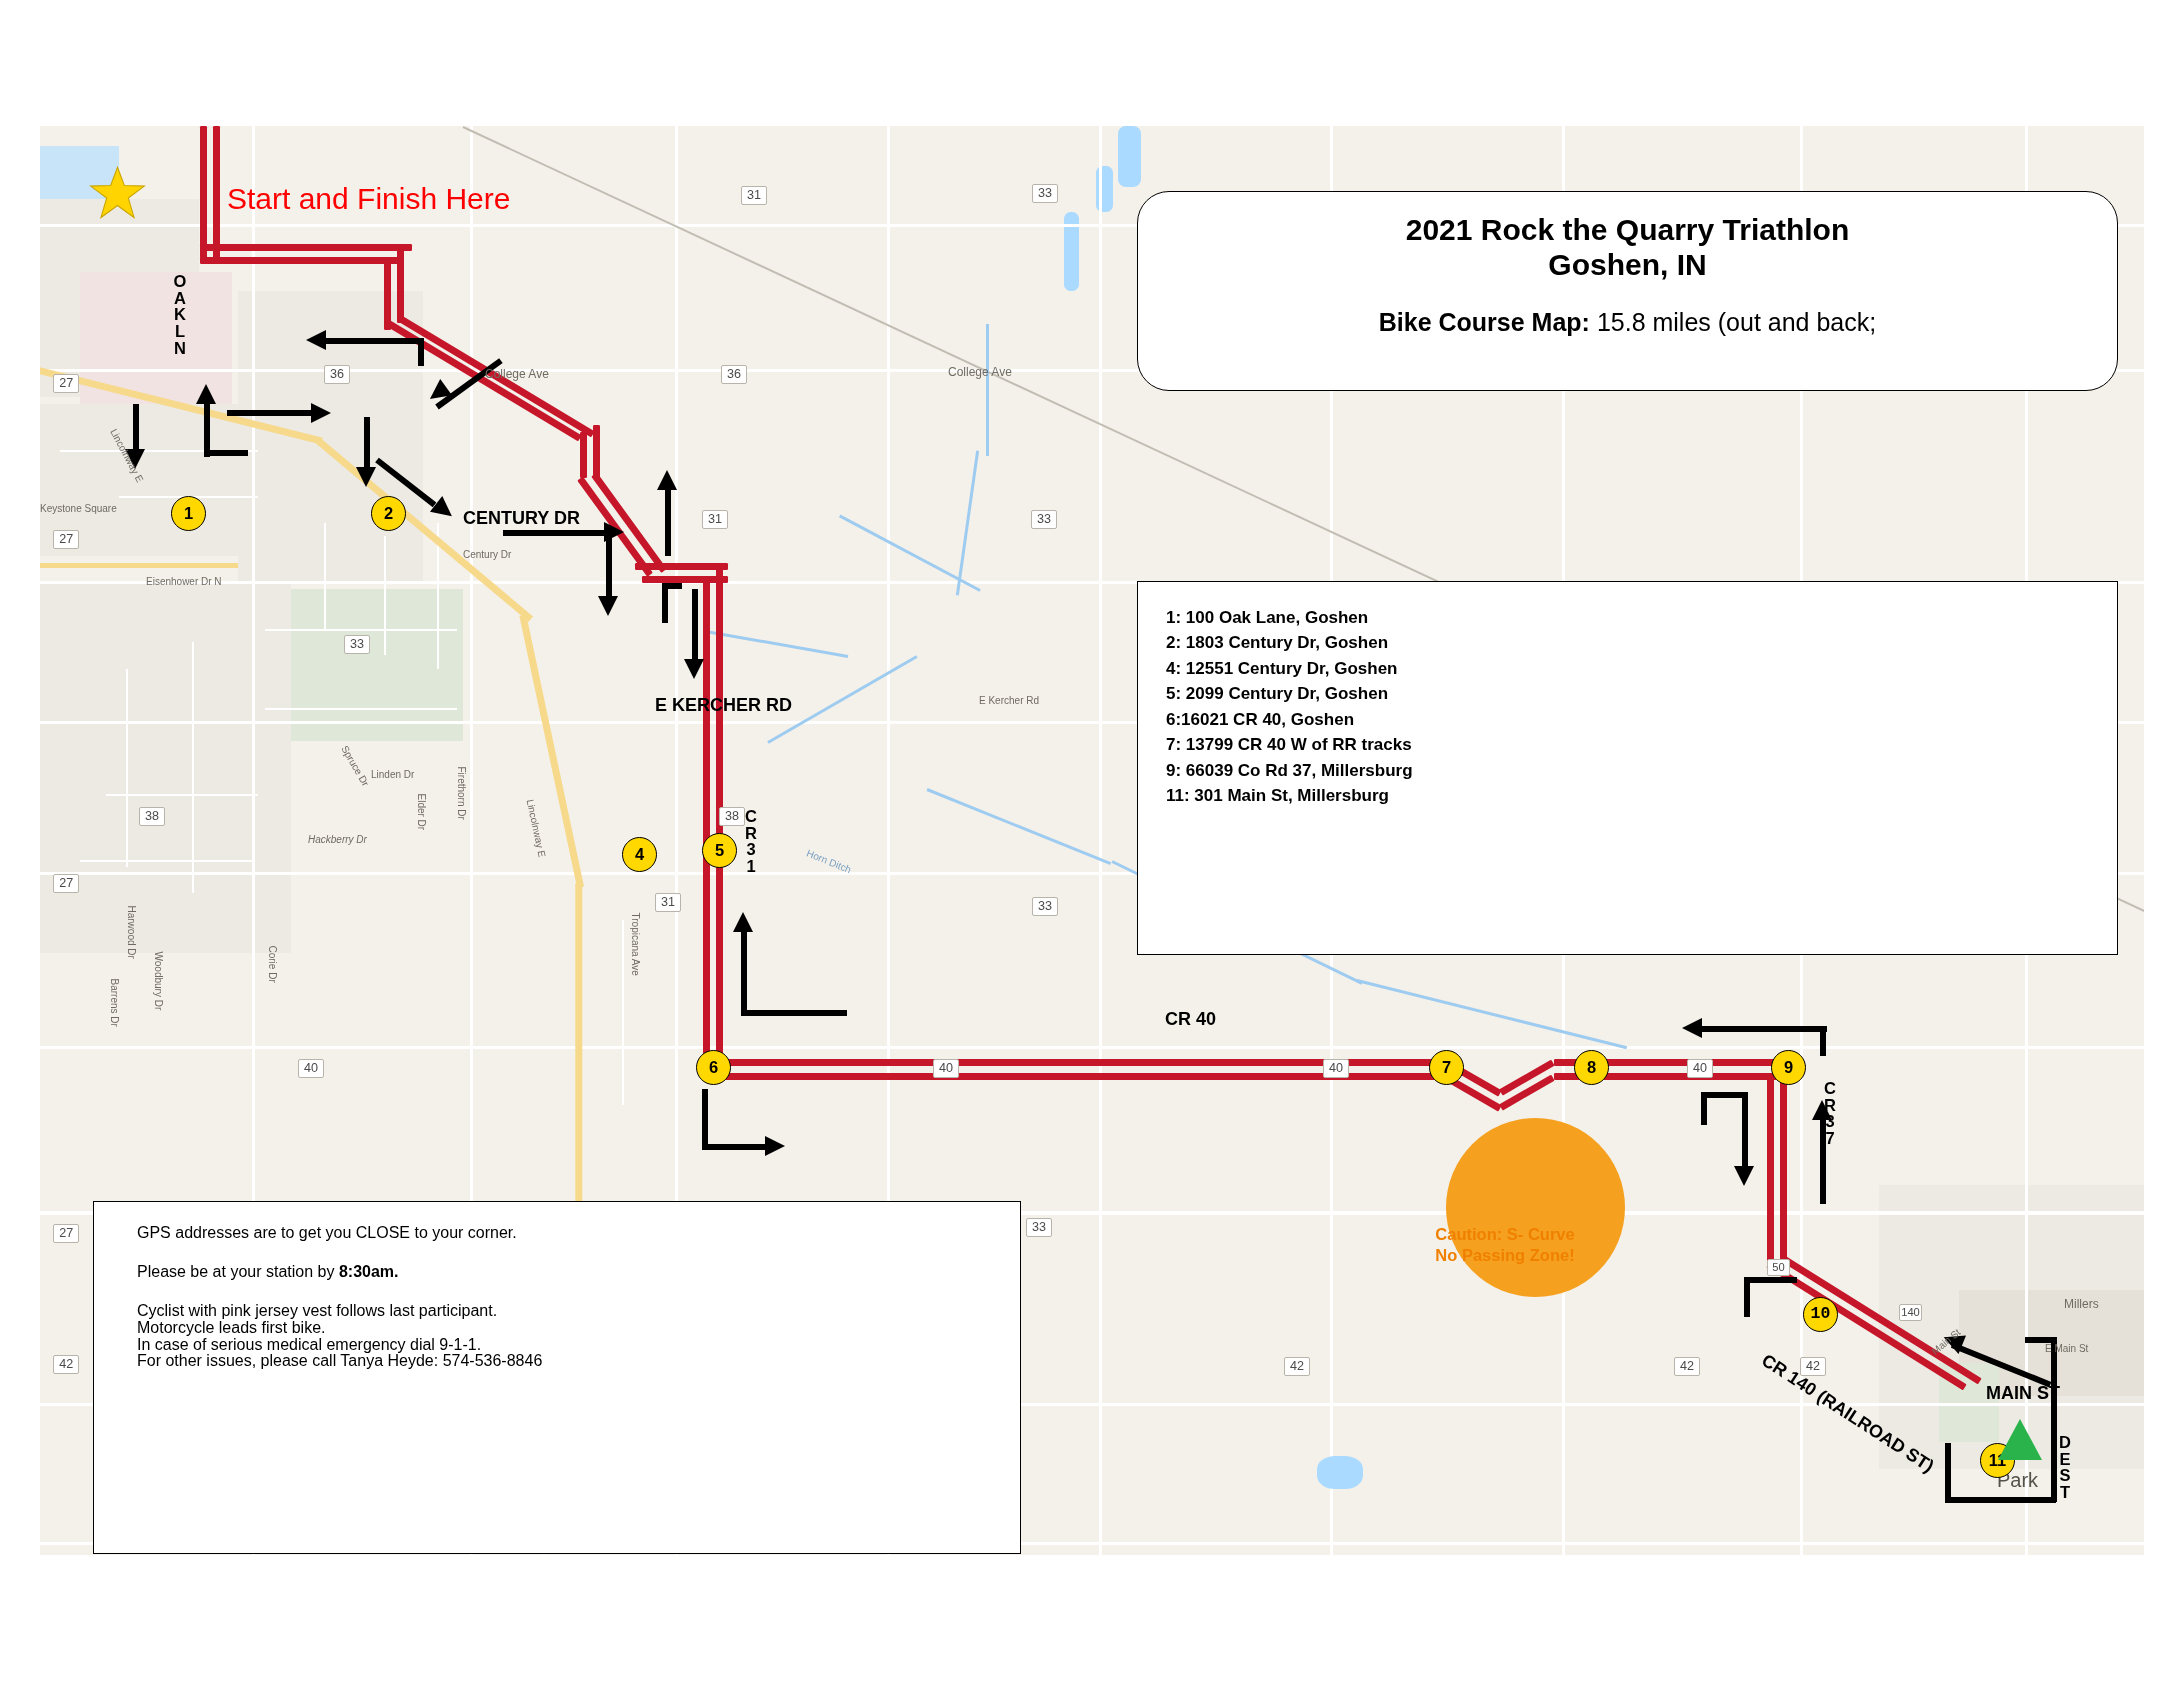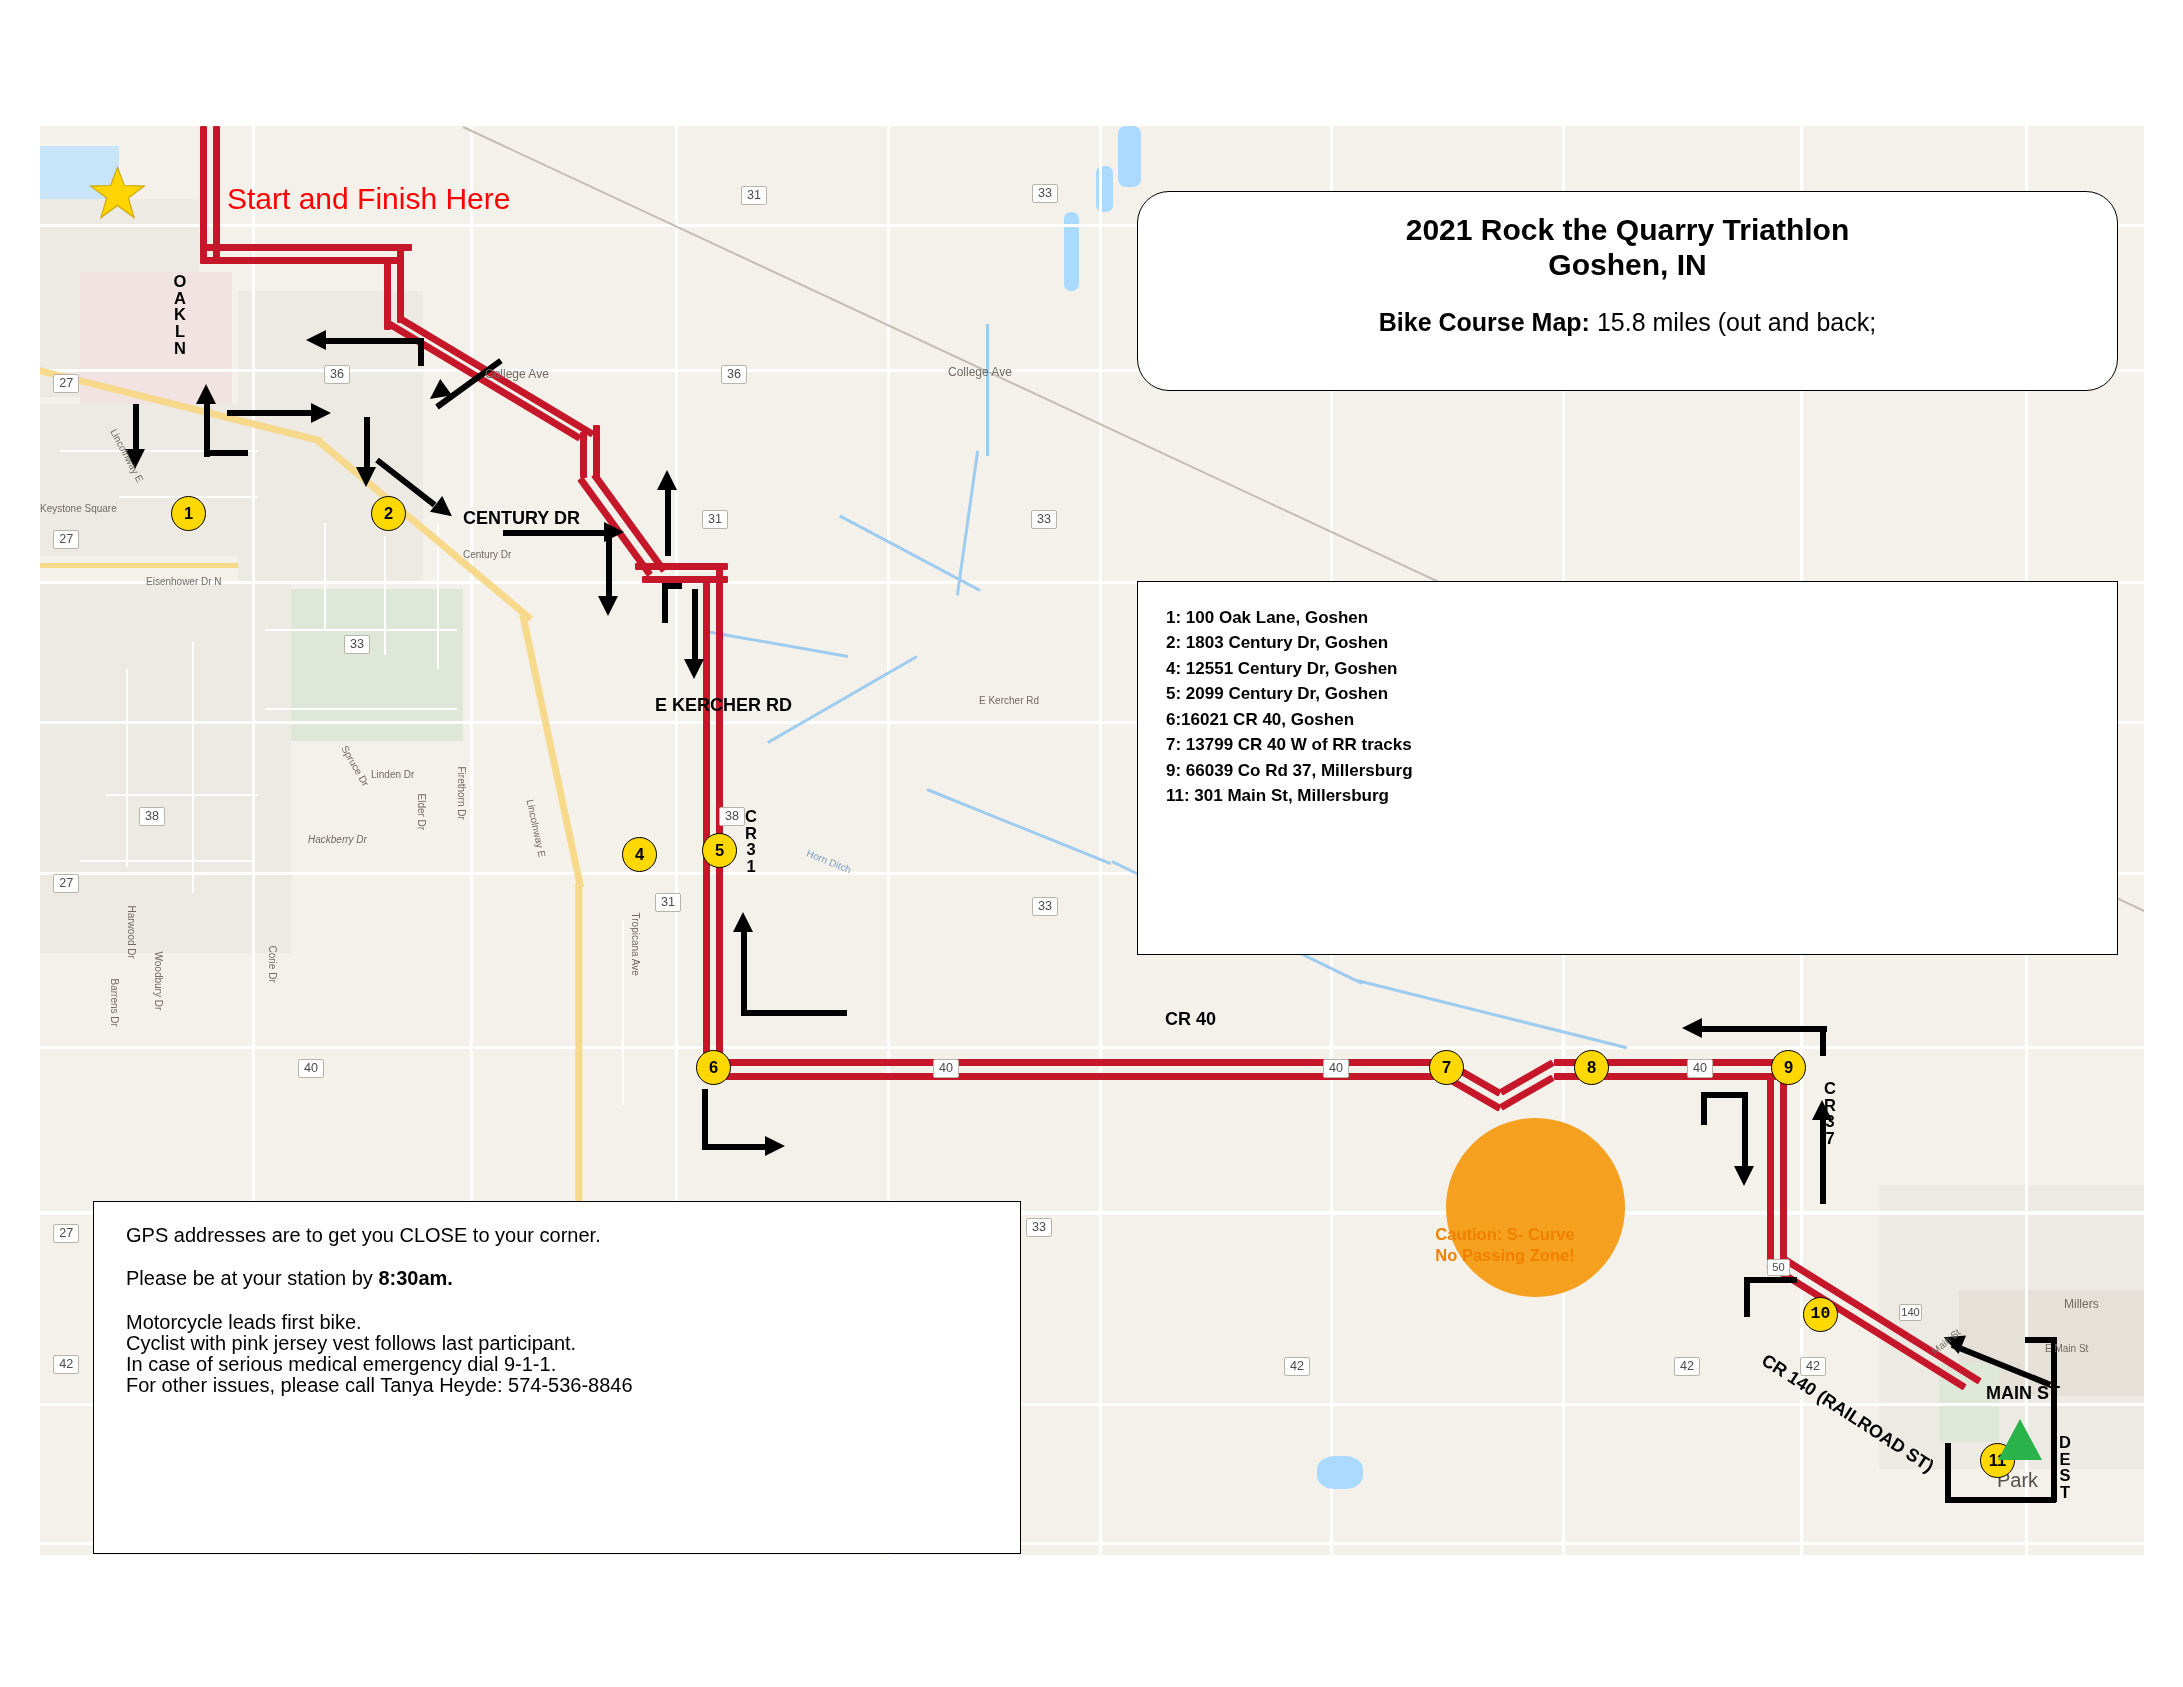--- a/index.html
+++ b/index.html
@@ -38,21 +38,21 @@
 
   
   .panel{position:absolute;background:#fff;border:0.7px solid #000;z-index:60;}
   #title-panel{left:1137px;top:191px;width:979px;height:198px;border-radius:32px;}
   #title-panel .t1{font-size:30px;font-weight:bold;text-align:center;margin-top:21px;line-height:1.15;}
   #title-panel .t2{font-size:25px;text-align:center;margin-top:25px;line-height:1.25;}
   #addr-panel{left:1137px;top:581px;width:979px;height:372px;}
   #addr-panel ul{list-style:none;margin:0;padding:22.5px 0 0 28px;}
   #addr-panel li{font-size:17px;font-weight:bold;line-height:1.5;}
   #notes-panel{left:93px;top:1201px;width:926px;height:351px;}
-  #notes-panel .ln{font-size:20px;padding-left:32px;line-height:1.05;}
+  #notes-panel .ln{font-size:16px;padding-left:32px;line-height:1.05;margin-left:11px;}
   #notes-panel .sp{height:22.5px;}
 
   #start-label{position:absolute;left:195px;top:182px;font-size:30px;color:#f00;z-index:60;margin-left:32px;}
   #star{position:absolute;left:89px;top:165px;width:57px;height:57px;z-index:60;}
   .sblob{position:absolute;left:1406px;top:992px;width:179px;height:179px;border-radius:50%;background:#f5a01e;z-index:20;}
   #caution{position:absolute;left:1396px;top:1224px;width:218px;font-size:16.5px;font-weight:bold;color:#f08000;text-align:center;line-height:1.25;z-index:60;}
 
   .bigroad{position:absolute;font-size:18px;font-weight:bold;color:#000;z-index:55;white-space:nowrap;}
   .vert{writing-mode:vertical-rl;text-orientation:upright;letter-spacing:-1.3px;}
   .greentri{position:absolute;z-index:45;width:0;height:0;border-left:22.5px solid transparent;border-right:22.5px solid transparent;border-bottom:41px solid #2ab34a;}
@@ -356,18 +356,18 @@
     <li>11: 301 Main St, Millersburg</li>
   </ul>
 </div>
 
 <div class="panel" id="notes-panel">
   <div class="sp"></div>
   <div class="ln">GPS addresses are to get you CLOSE to your corner.</div>
   <div class="sp"></div>
   <div class="ln"><span>Please be at your station by </span><b>8:30am.</b></div>
   <div class="sp"></div>
+  <div class="ln">Cyclist with pink jersey vest follows last participant.</div>
   <div class="ln">Motorcycle leads first bike.</div>
-  <div class="ln">Cyclist with pink jersey vest follows last participant.</div>
   <div class="ln">In case of serious medical emergency dial 9-1-1.</div>
   <div class="ln">For other issues, please call Tanya Heyde: 574-536-8846</div>
 </div>
 
 
 </body></html>

